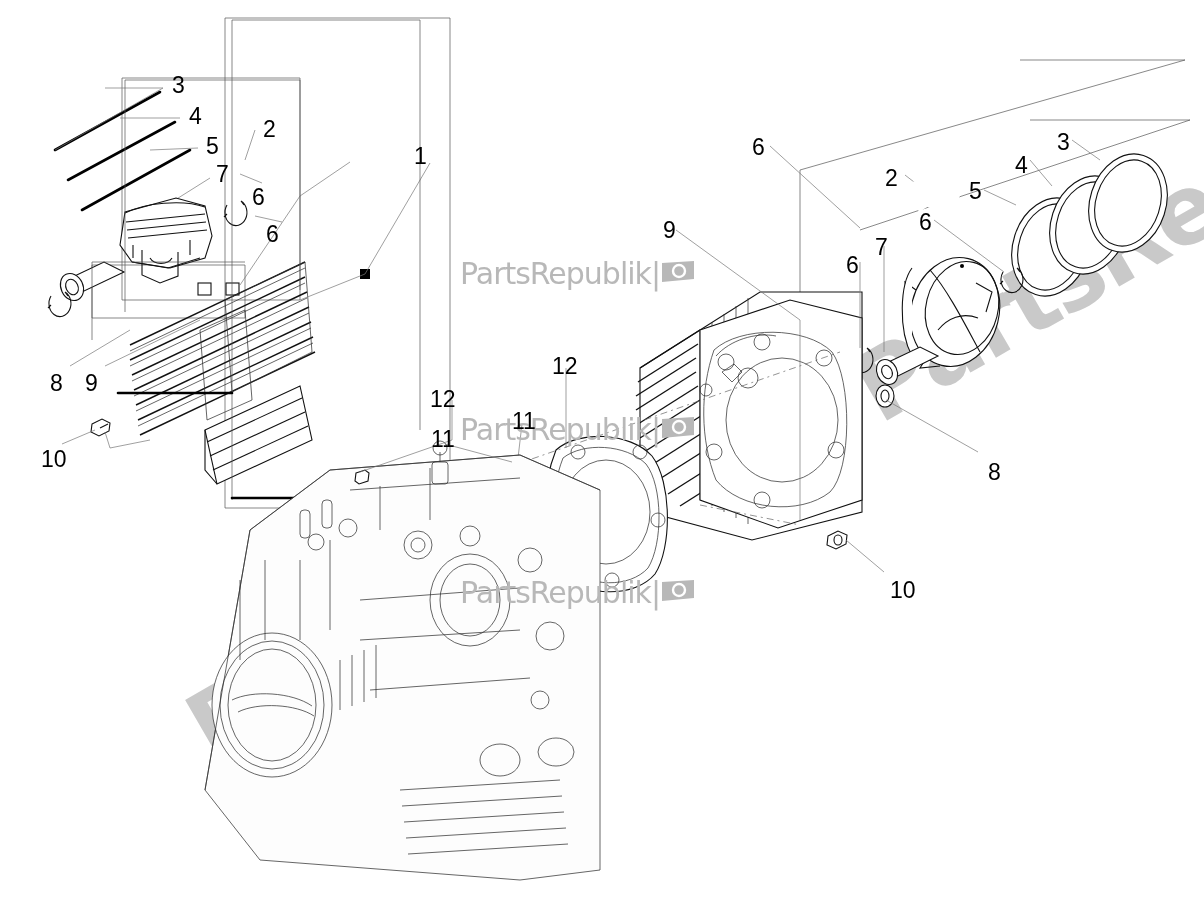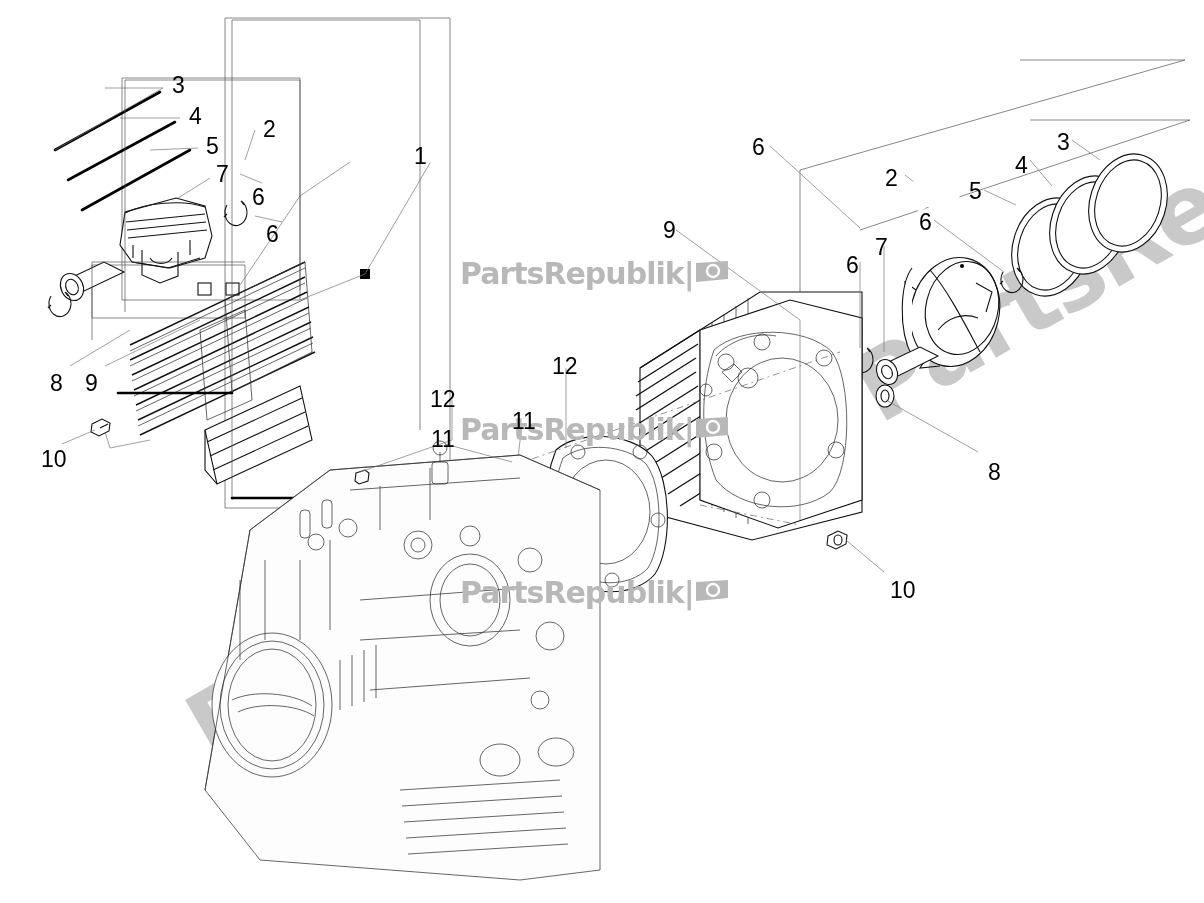--- a/index.html
+++ b/index.html
@@ -1,21 +1,21 @@
 <!DOCTYPE html>
 <html><head>
 <meta charset="utf-8">
 <style>
   html,body{margin:0;padding:0;background:#ffffff;}
   body{width:1204px;height:903px;position:relative;overflow:hidden;
        font-family:"Liberation Sans",sans-serif;}
   #stage{position:absolute;inset:0;width:1204px;height:903px;background:#fff;}
 
   
-  .wm-lock{position:absolute;color:#b8b8b8;font-weight:bold;
+  .wm-lock{position:absolute;color:#b8b8b8;font-weight:normal;
            font-family:"DejaVu Sans",sans-serif;white-space:nowrap;
            letter-spacing:-1px;user-select:none;}
   .wm-small{font-size:30px;}
   .wm-big{position:absolute;color:#c9c9c9;font-weight:bold;
           font-family:"DejaVu Sans",sans-serif;white-space:nowrap;
           font-size:96px;letter-spacing:-3px;user-select:none;
           transform-origin:0 0;}
   .flagicon{display:inline-block;vertical-align:middle;}
 
   

